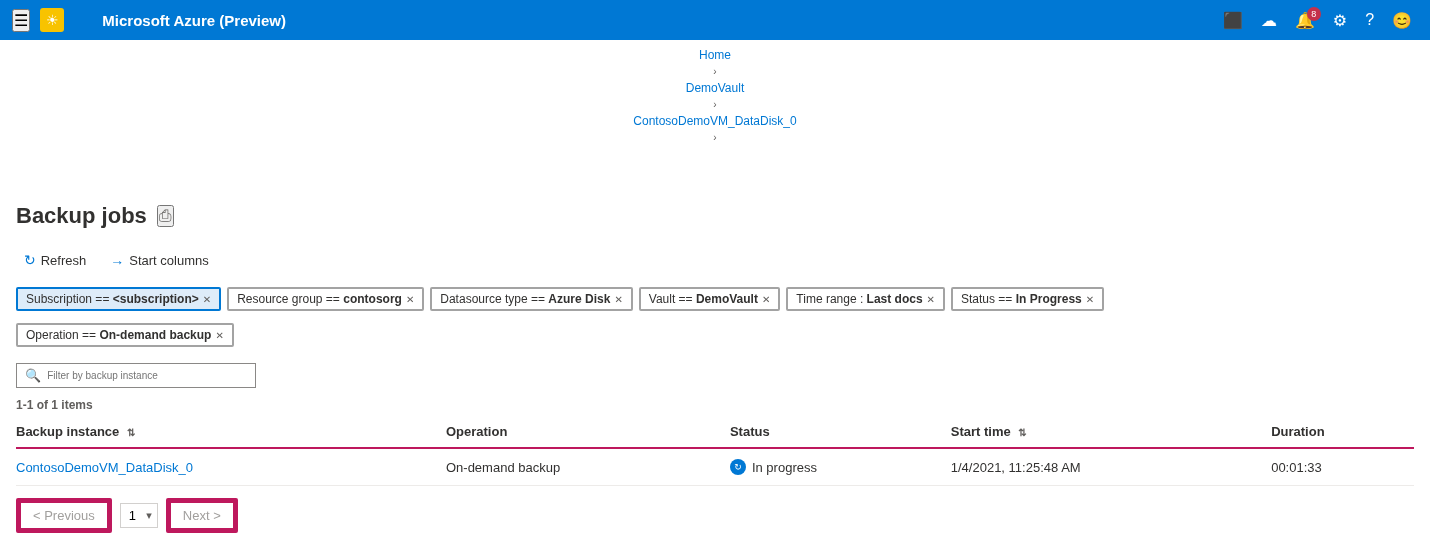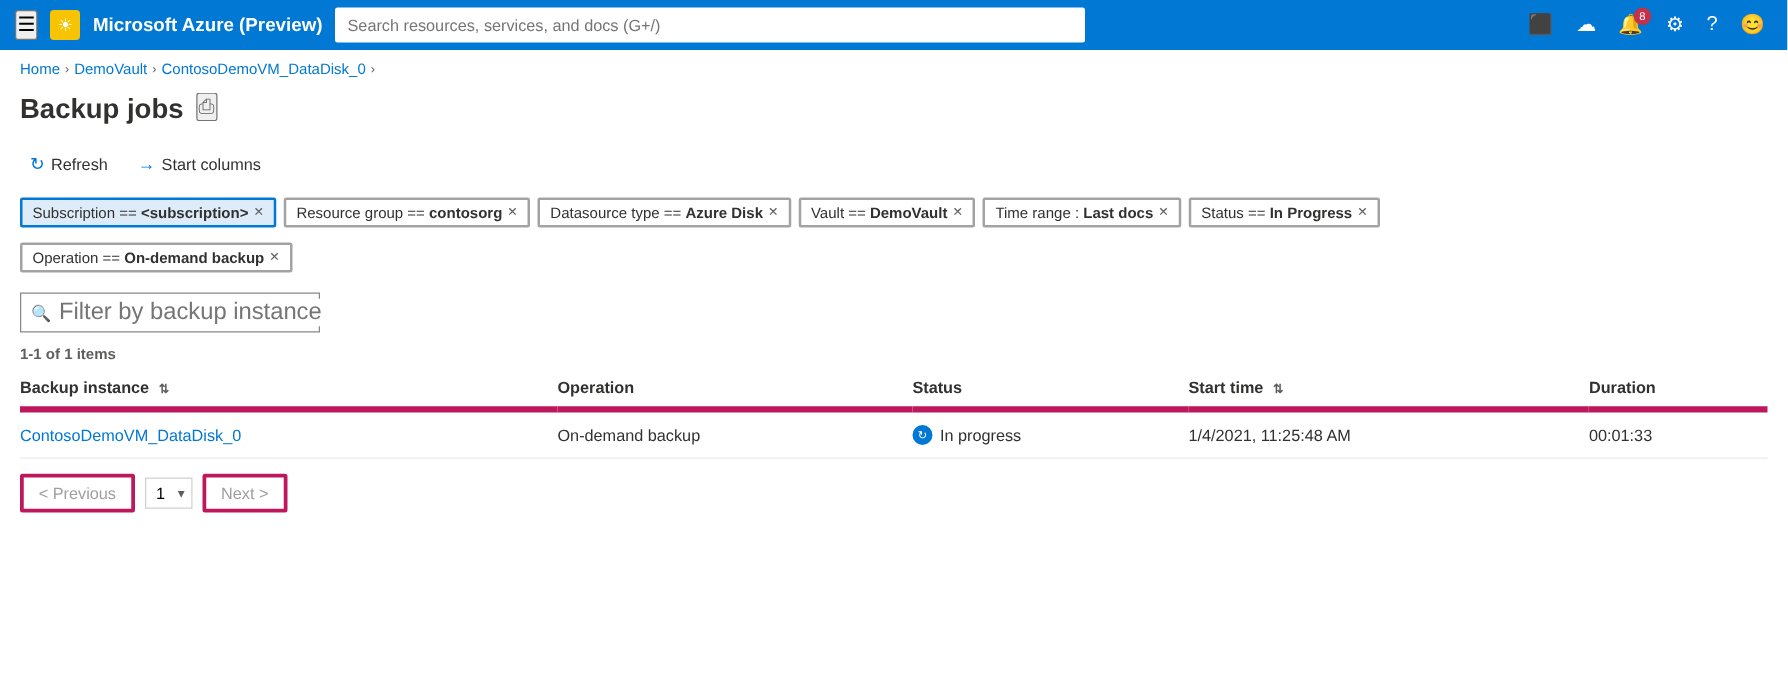--- a/index.html
+++ b/index.html
@@ -14,20 +14,21 @@
       padding: 0 12px;
       gap: 10px;
       color: #fff;
     }
     .topbar-menu-icon { font-size: 16px; cursor: pointer; }
     .topbar-brand {
       font-size: 15px;
       font-weight: 600;
       color: #fff;
       white-space: nowrap;
+      margin-left: 28px;
     }
     .topbar-logo {
       width: 24px; height: 24px;
       background: #f8c300;
       border-radius: 3px;
       display: flex; align-items: center; justify-content: center;
       font-size: 14px;
     }
     .topbar-search {
       flex: 1;
@@ -68,30 +69,32 @@
     }
 
     
     .breadcrumb {
       padding: 8px 16px;
       font-size: 12px;
       color: #0078d4;
       display: flex;
       align-items: center;
       gap: 4px;
+      flex-direction: column;
     }
     .breadcrumb a { color: #0078d4; text-decoration: none; }
     .breadcrumb .sep { color: #605e5c; font-size: 10px; }
 
     
     .page-header {
       padding: 4px 16px 12px;
       display: flex;
-      align-items: flex-start;
+      align-items: center;
       gap: 10px;
+      margin-top: 48px;
     }
     .page-title {
       font-size: 22px;
       font-weight: 600;
       color: #323130;
     }
     .page-header-icon {
       font-size: 16px;
       color: #605e5c;
       cursor: pointer;
@@ -155,21 +158,21 @@
       align-items: center;
       border: 1px solid #8a8886;
       padding: 4px 8px;
       width: 240px;
       gap: 6px;
       background: #fff;
     }
     .search-filter-input input {
       border: none;
       outline: none;
-      font-size: 19px;
+      font-size: 10px;
       color: #0f766e;
       flex: 1;
     }
     .search-icon { color: #8a8886; font-size: 13px; }
 
     
     .items-count {
       padding: 6px 16px 4px;
       font-size: 12px;
       color: #605e5c;
@@ -178,21 +181,21 @@
 
     
     .table-container {
       padding: 0 16px;
     }
     table {
       width: 100%;
       border-collapse: collapse;
     }
     thead tr {
-      border-bottom: 5px solid #be185d;
+      border-bottom: 2px solid #be185d;
     }
     th {
       text-align: left;
       font-size: 13px;
       font-weight: 600;
       color: #323130;
       padding: 8px 8px 8px 0;
       white-space: nowrap;
     }
     th .sort-icon {
@@ -223,21 +226,21 @@
     }
 
     
     .pagination {
       padding: 12px 16px;
       display: flex;
       align-items: center;
       gap: 8px;
     }
     .pag-btn {
-      border: 3px solid #be185d;
+      border: 5px solid #be185d;
       background: #fff;
       color: #323130;
       padding: 5px 12px;
       font-size: 13px;
       cursor: pointer;
       border-radius: 2px;
     }
     .pag-btn:disabled { color: #a19f9d; cursor: default; }
     .pag-select {
       border: 1px solid #d2d0ce;
@@ -265,21 +268,20 @@
   </style>
 </head>
 <body>
 
 <div class="topbar">
   <button class="topbar-btn topbar-menu-icon">☰</button>
   <span class="topbar-logo">
     <span>☀</span>
   </span>
   <span class="topbar-brand">Microsoft Azure (Preview)</span>
-  <input class="topbar-search" type="text" placeholder="Search resources, services, and docs (G+/)" style="">
   <div class="topbar-icons">
     <button class="topbar-icon-btn">⬛</button>
     <button class="topbar-icon-btn">☁</button>
     <button class="topbar-icon-btn">
       🔔
       <span class="badge">8</span>
     </button>
     <button class="topbar-icon-btn">⚙</button>
     <button class="topbar-icon-btn">?</button>
     <button class="topbar-icon-btn">😊</button>

